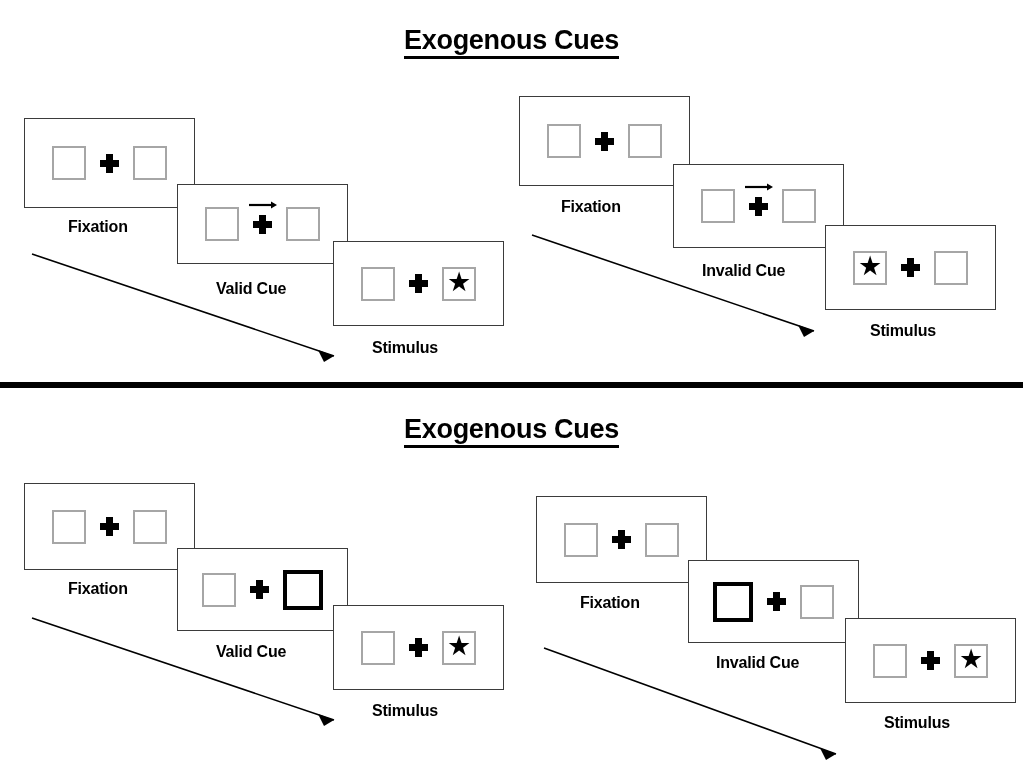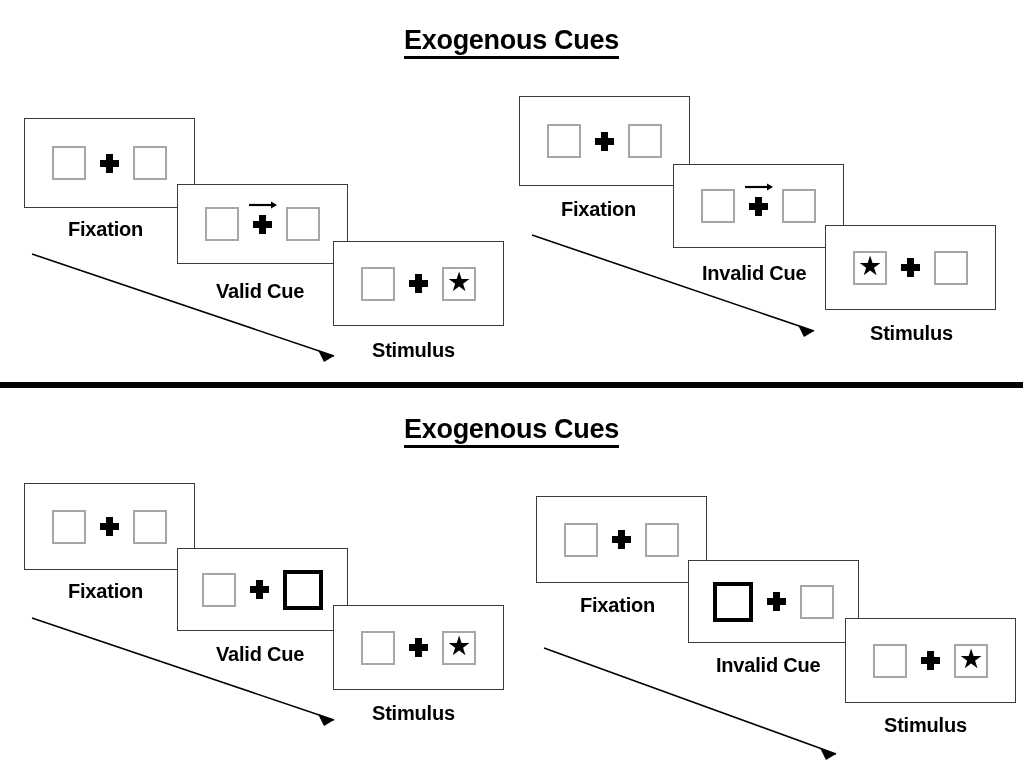--- a/index.html
+++ b/index.html
@@ -112,21 +112,21 @@
     top: -15px;
     left: 50%;
     transform: translateX(-50%);
     width: 28px;
     height: 10px;
   }
 
   
   .caption {
     position: absolute;
-    font-size: 20px;
+    font-size: 16px;
     font-weight: bold;
     white-space: nowrap;
     letter-spacing: -0.2px;
   }
 
   
   .time-arrow {
     position: absolute;
     pointer-events: none;
   }

